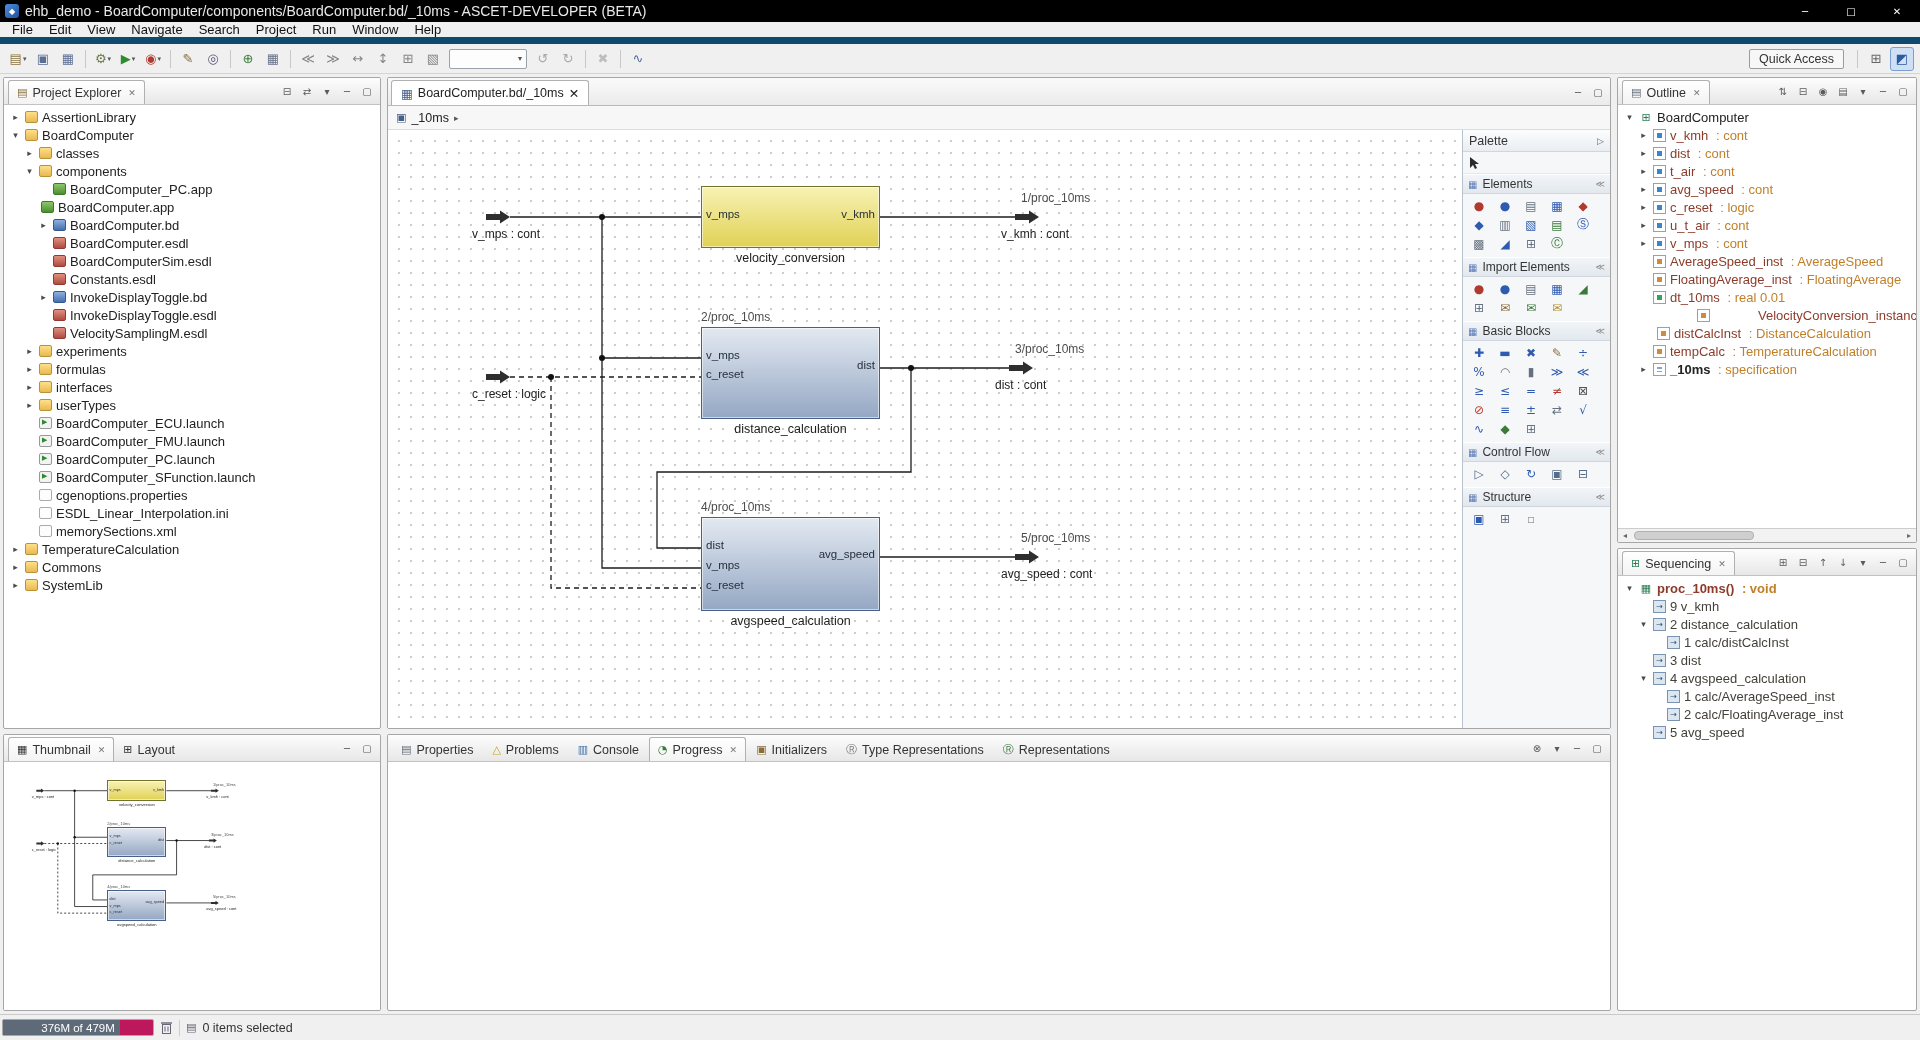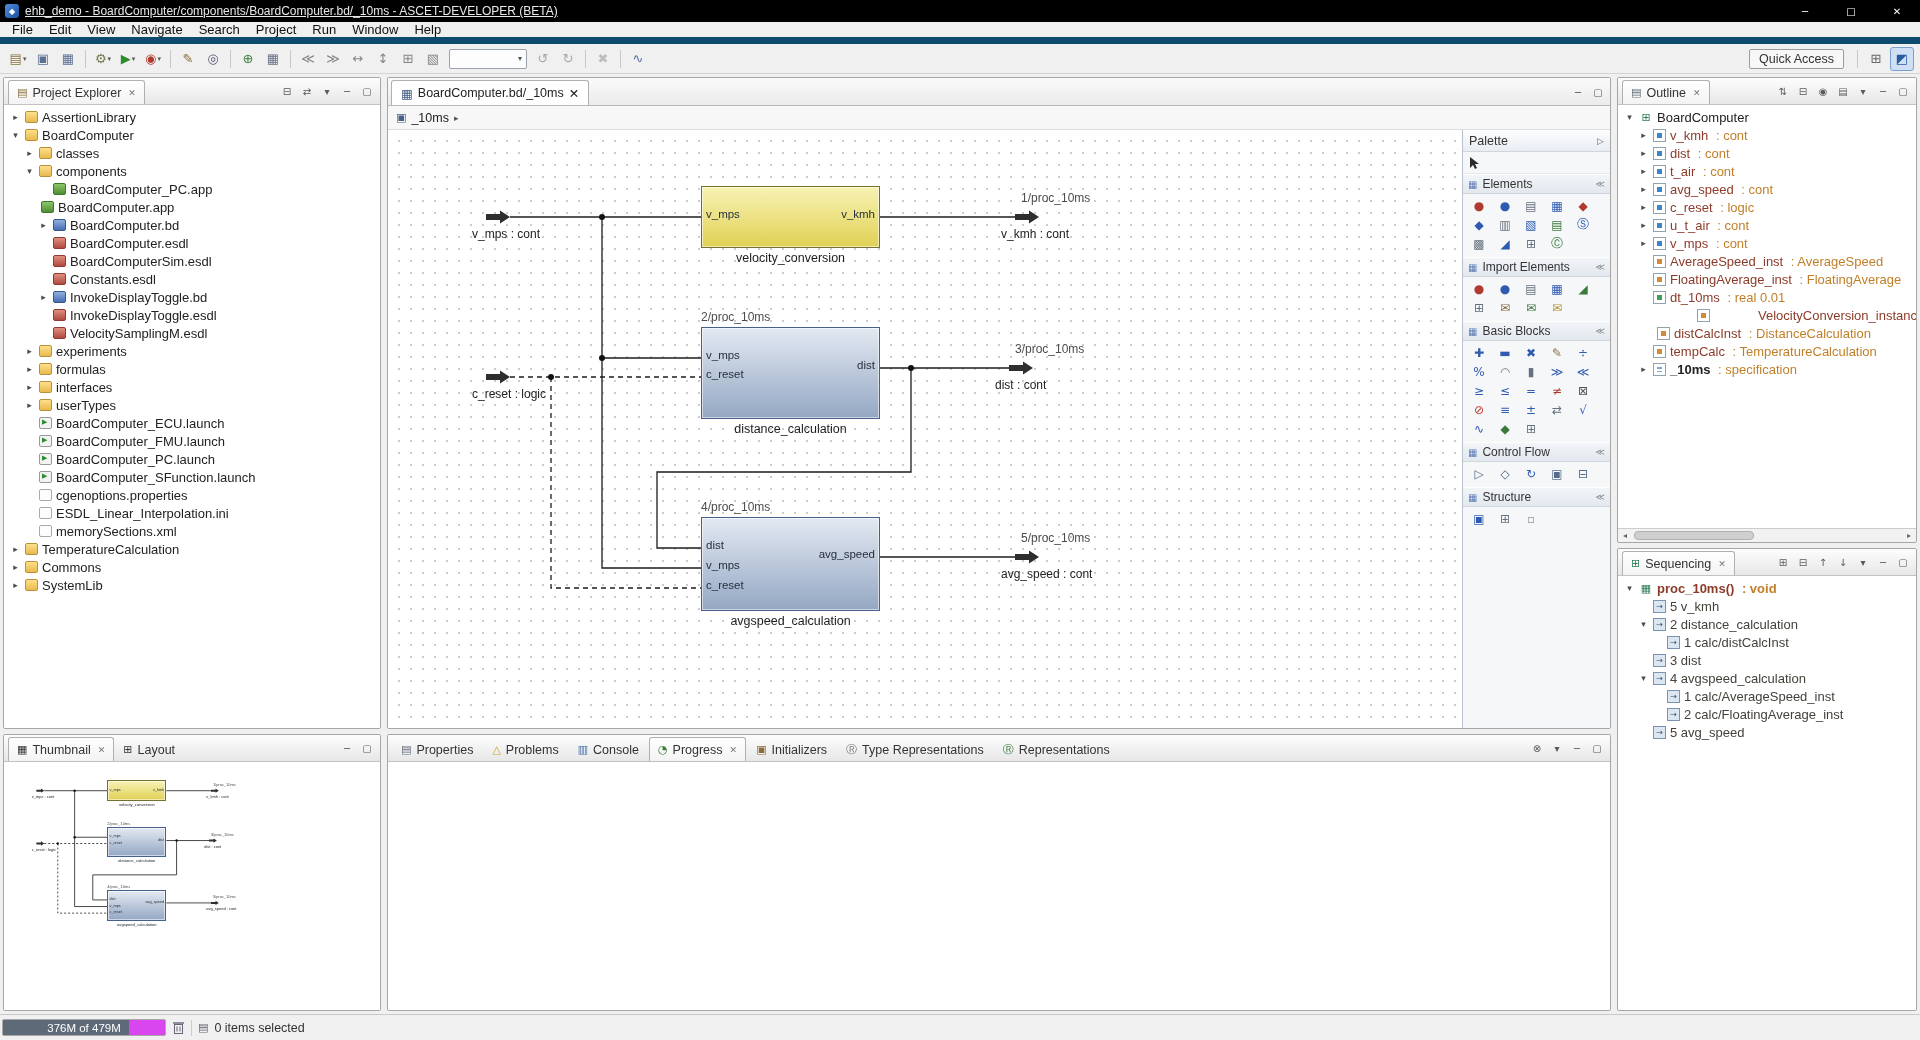--- a/index.html
+++ b/index.html
@@ -7,21 +7,21 @@
   body { font-family:"Liberation Sans", sans-serif; font-size:13px; color:#222; background:#e8e8e8; }
   .glyph { font-family:"DejaVu Sans", sans-serif; }
 
   .app { width:1920px; height:1040px; display:flex; flex-direction:column; background:#f0f0f0; }
 
   
   .titlebar { height:22px; background:#000; display:flex; align-items:center; color:#e9e9e9; flex:none; }
   .app-icon { width:14px; height:14px; margin:0 6px 0 5px; border-radius:3px;
               background:linear-gradient(135deg,#4f8fe0,#1d4f9c); display:flex; align-items:center; justify-content:center;
               color:#fff; font-size:8px; }
-  .title-text { font-size:12px;text-decoration:underline; }
+  .title-text { font-size:14px; }
   .win-controls { margin-left:auto; display:flex; height:100%; }
   .win-btn { width:46px; height:100%; display:flex; align-items:center; justify-content:center; color:#fff; font-size:10px; }
 
   
   .menubar { height:22px; background:#f0f0f0; display:flex; align-items:center; padding-left:4px; border-bottom:7px solid #0c4a6e; flex:none; }
   .menu-item { padding:2px 8px; font-size:13px; color:#111; }
 
   
   .toolbar { height:30px; background:#f0f0f0; border-bottom:1px solid #d4d4d4; display:flex; align-items:center; padding:0 6px; gap:1px; flex:none; }
   .tb-btn { height:24px; min-width:24px; display:flex; align-items:center; justify-content:center; border-radius:3px; padding:0 2px; }
@@ -119,21 +119,21 @@
   .pal-cell { width:26px; height:19px; display:flex; align-items:center; justify-content:center; font-size:12px; }
 
   
   .msg { padding:8px 10px; font-size:12.5px; color:#222; }
 
   
   .thumb-canvas { flex:1; position:relative; background:#fff; overflow:hidden; }
 
   
   .statusbar { height:26px; flex:none; background:#f0f0f0; border-top:1px solid #c9c9c9; display:flex; align-items:center; padding:0 2px; gap:6px; }
-  .heap { position:relative; width:164px; height:17px; background:#d946ef; border:1px solid #a8a8a8; border-radius:2px; overflow:hidden; flex:none; }
+  .heap { position:relative; width:152px; height:17px; background:#be185d; border:1px solid #a8a8a8; border-radius:2px; overflow:hidden; flex:none; }
   .heap-fill { position:absolute; left:0; top:0; bottom:0; background:#5f6a78; }
   .heap-text { position:absolute; inset:0; display:flex; align-items:center; justify-content:center; font-size:11.5px; color:#fff; }
   .sb-sep { width:1px; height:16px; background:#cdcdcd; }
   .sb-text { font-size:12.5px; color:#333; }
   .sb-ico { font-size:11px; color:#667; }
 </style>
 </head>
 <body>
 
 <div class="app">
@@ -822,21 +822,21 @@
         <div class="tree" id="seq-tree">
             <div class="trow" style="padding-left: 6px;">
               <span class="arrow glyph">▾</span>
               <span class="mod-ico glyph">▦</span>
               <span class="ol-name bold">proc_10ms()</span>
               <span class="ol-type bold">&nbsp;: void</span>
             </div>
             <div class="trow" style="padding-left: 20px;">
               <span class="arrow glyph"></span>
               <span class="sqi glyph">→</span>
-              <span class="seq-label">5 v_kmh</span>
+              <span class="seq-label">9 v_kmh</span>
             </div>
             <div class="trow" style="padding-left: 20px;">
               <span class="arrow glyph">▾</span>
               <span class="sqi glyph">→</span>
               <span class="seq-label">2 distance_calculation</span>
             </div>
             <div class="trow" style="padding-left: 34px;">
               <span class="arrow glyph"></span>
               <span class="sqi glyph">→</span>
               <span class="seq-label">1 calc/distCalcInst</span>

